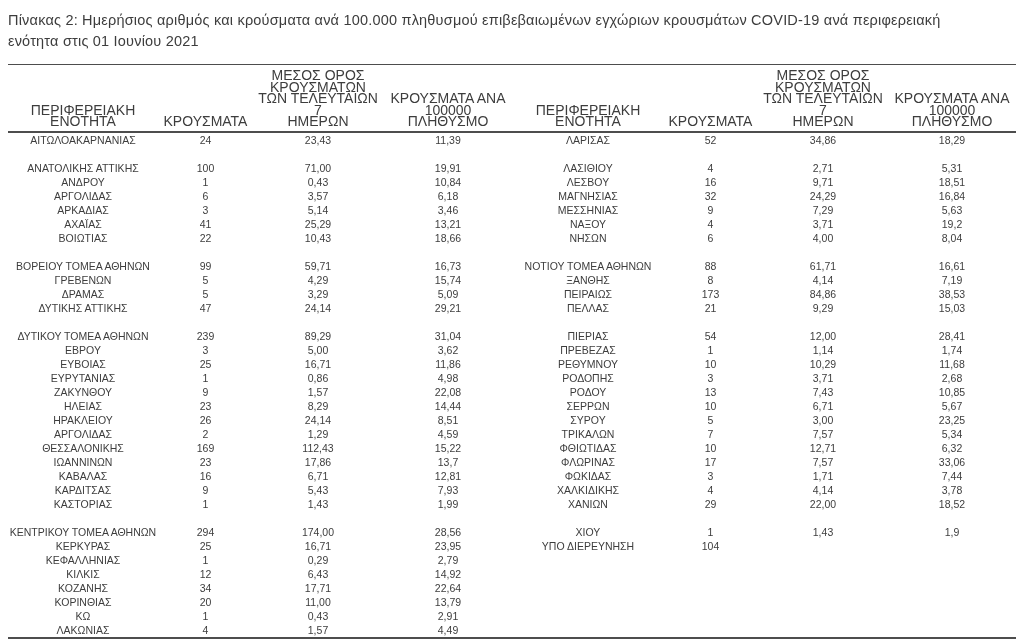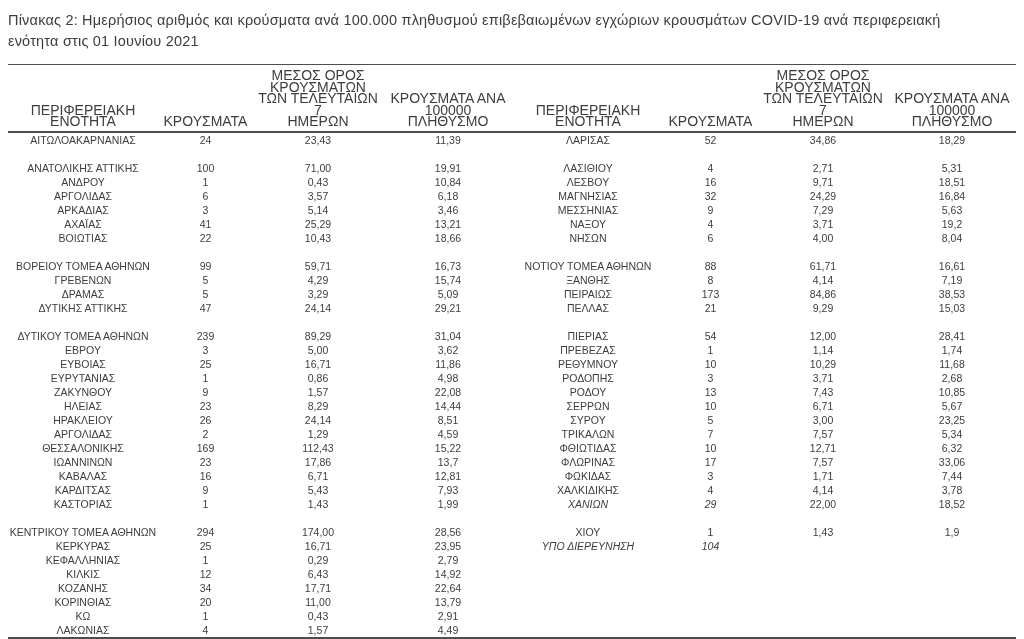--- a/index.html
+++ b/index.html
@@ -41,21 +41,21 @@
   table.data tbody td {
     font-size: 10.5px;
     line-height: 14px;
     height: 14px;
     padding: 0;
     text-align: center;
     white-space: nowrap;
     overflow: visible;
     color: #3d3d3d;
   }
-  td.italic { font-style: italic; }
+  td.italic { }
 </style>
 </head>
 <body>
 
 <div class="page">
 
   <div class="caption">Πίνακας 2:  Ημερήσιος αριθμός και κρούσματα ανά 100.000 πληθυσμού επιβεβαιωμένων εγχώριων κρουσμάτων COVID-19 ανά περιφερειακή
 ενότητα στις 01 Ιουνίου 2021</div>
 
   <table class="data">

